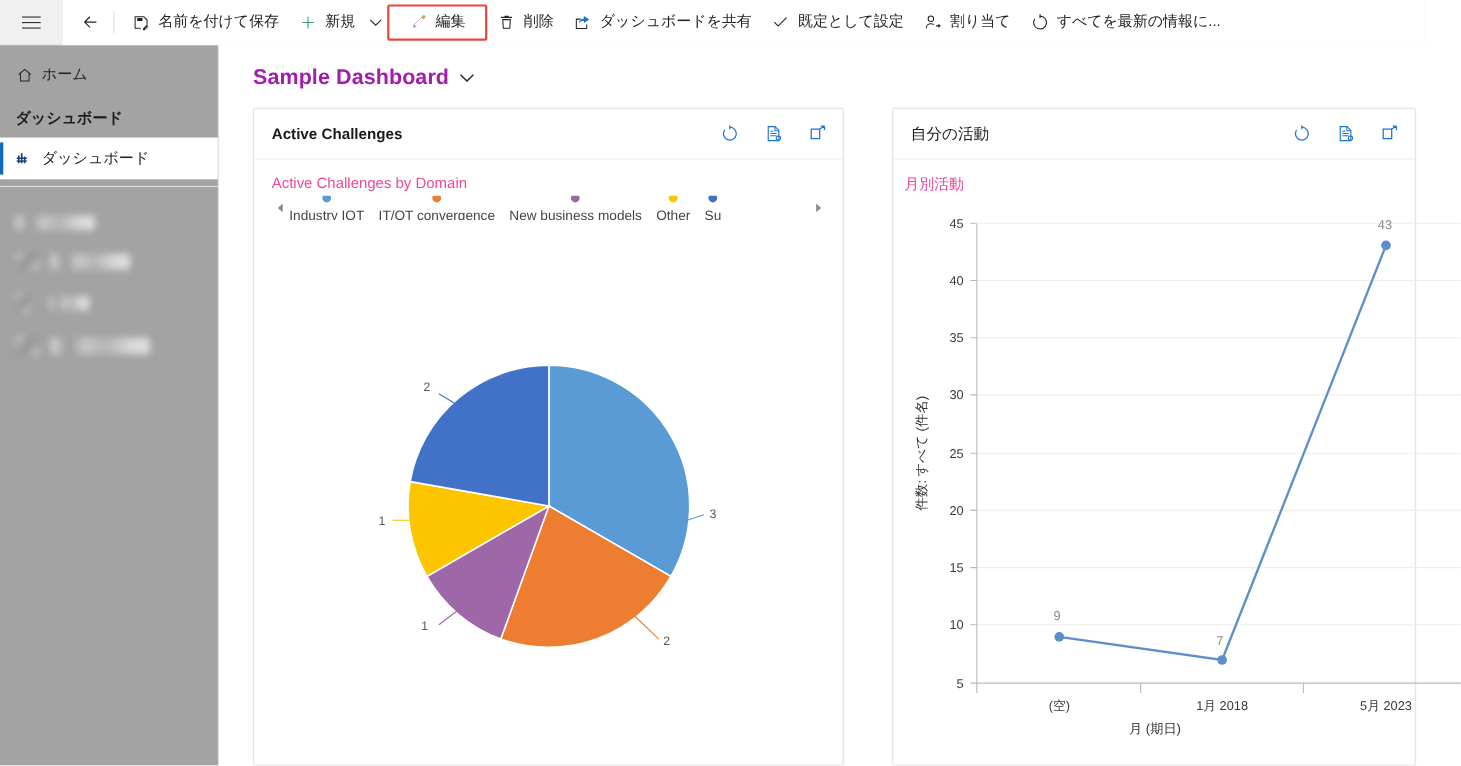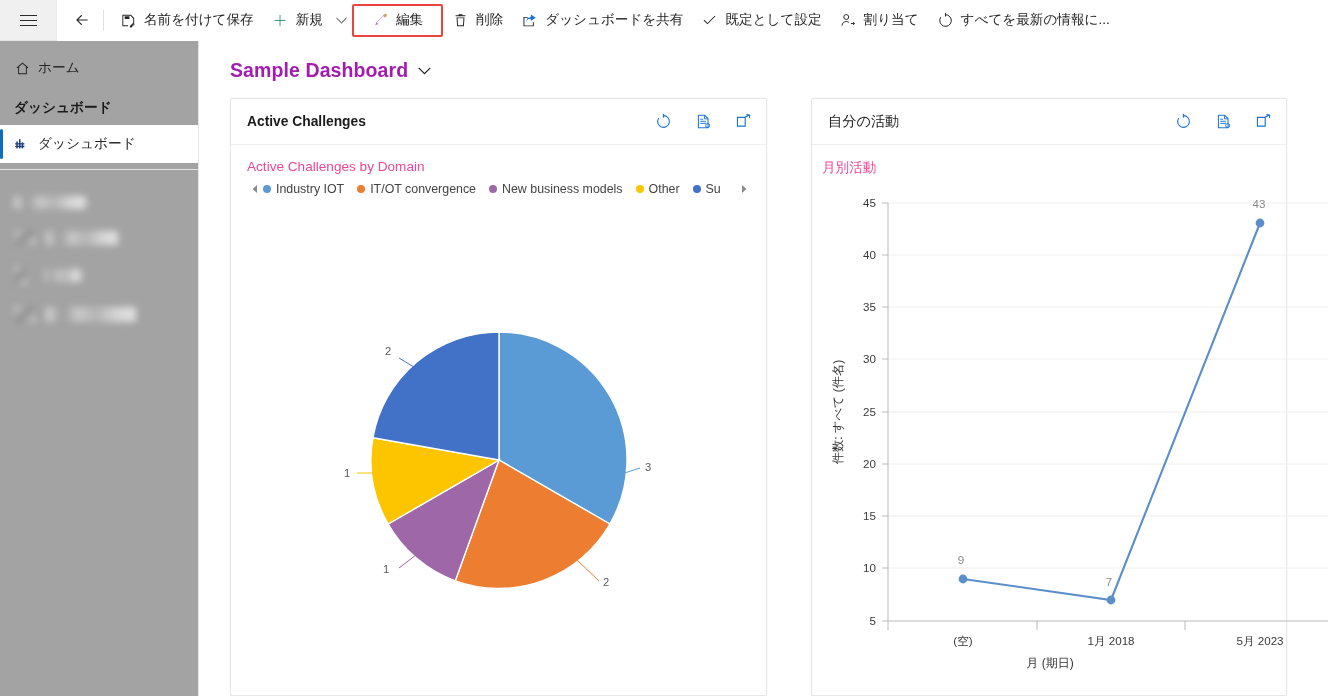--- a/index.html
+++ b/index.html
@@ -59,21 +59,21 @@
   .cardhdr .ttl { flex:1; font-size:13.8px; font-weight:bold; color:#1b1b1b;}
   .cardhdr .acts { display:flex; align-items:center; gap:23px;}
   .cardhdr .acts .ci { cursor:pointer; color:#1a74d4; display:flex; align-items:center; justify-content:center;}
   .cardbody { flex:1; padding:14px 14px 6px 16px; display:flex; flex-direction:column; min-height:0; }
   .chartttl { font-size:13.6px; color:#ec4899; margin-bottom:4px;}
 
   
   .legend { display:flex; align-items:center; gap:0; height:22px; font-size:12.4px; color:#444; overflow:hidden;}
   .legscroll { width:16px; flex:0 0 16px; display:flex; align-items:center; justify-content:center; color:#777; cursor:pointer; font-size:9px;}
   .legitems { flex:1; display:flex; align-items:center; gap:13px; overflow:hidden; white-space:nowrap;}
-  .legit { display:flex; align-items:center; gap:5px; cursor:pointer;}
+  .legit { display:flex; align-items:center; gap:5px; cursor:pointer;flex-direction:column;}
   .legdot { width:8px; height:8px; border-radius:50%; flex:0 0 8px;}
 
   .piearea { flex:1; position:relative; min-height:0;}
   .lineplot { flex:1; position:relative; min-height:0;}
 
   svg { display:block; }
   .axlbl { font-size:11.6px; fill:#3a3a3a; font-family:"Liberation Sans",sans-serif;}
   .axttl { font-size:12.2px; fill:#333333; font-family:"Liberation Sans",sans-serif;}
   .dlbl  { font-size:11.6px; fill:#8a8a8a; font-family:"Liberation Sans",sans-serif;}
   .plbl  { font-size:11.2px; fill:#595959; font-family:"Liberation Sans",sans-serif;}

